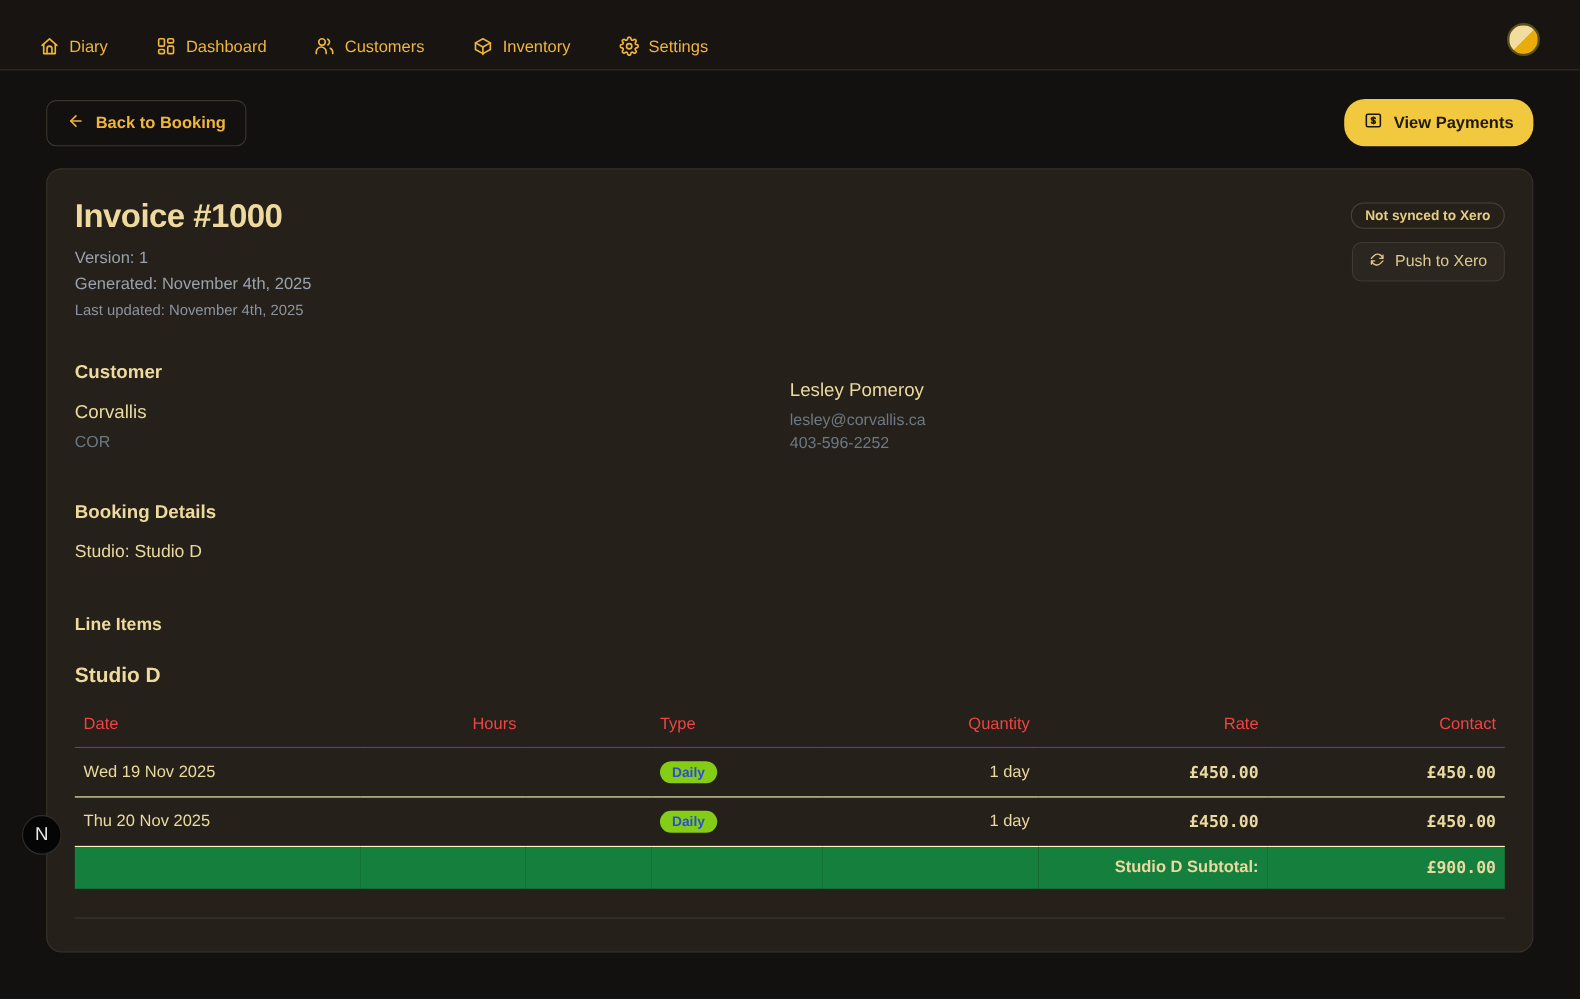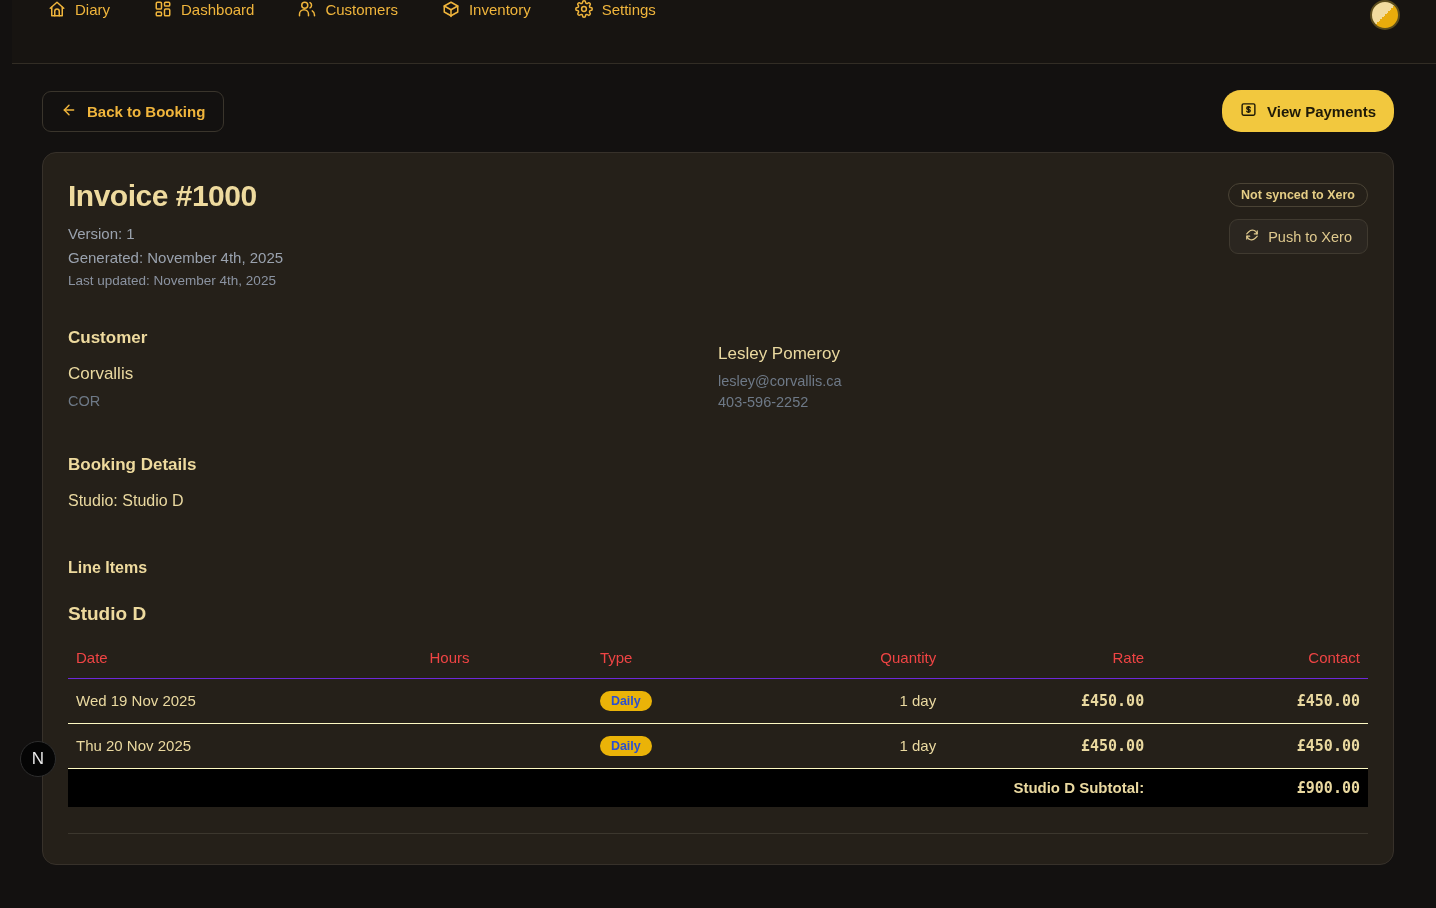--- a/index.html
+++ b/index.html
@@ -10,23 +10,22 @@
     color: #ead9a0;
     overflow: hidden;
     position: relative;
   }
   
   .navbar {
     height: 64px;
     background: #171411;
     border-bottom: 1px solid #322d25;
     display: flex;
-    align-items: flex-start;
-    padding: 0 36px;
-    margin-left: 12px;
+    align-items: flex-end;
+    padding: 12px 36px;
   }
   .nav-items { display: flex; align-items: center; gap: 44px; }
   .nav-item {
     display: flex; align-items: center; gap: 9px;
     color: #f0b53c; font-size: 15px; font-weight: 500;
     cursor: pointer; white-space: nowrap;
   }
   .nav-item svg { width: 18px; height: 18px; display: block; }
   .nav-spacer { flex: 1; }
   .avatar {
@@ -96,24 +95,24 @@
   table.items th {
     font-size: 15px; font-weight: 400; color: #ef4444;
     padding: 8px 8px 12px 8px; border-bottom: 1px solid #6d28d9;
   }
   table.items td { padding: 12px 8px; font-size: 15px; color: #ead9a0; }
   table.items tbody tr { border-bottom: 1px solid #fef9c3; }
   .al { text-align: left; }
   .ar { text-align: right; }
   .mono { font-family: "DejaVu Sans Mono", monospace; font-weight: 700; font-size: 14px; color: #eeda9e; }
   .type-badge {
-    display: inline-block; background: #eab308; color: #2b4fd0;
+    display: inline-block; background: #84cc16; color: #2b4fd0;
     font-size: 12.5px; font-weight: 600; padding: 3px 11px; border-radius: 999px;
   }
-  tr.subtotal-row { background: #000000; border-bottom: none !important; }
+  tr.subtotal-row { background: #15803d; border-bottom: none !important; }
   tr.subtotal-row td { padding: 10px 8px; }
   .subtotal-label { font-weight: 700; font-size: 15px; color: #eeda9e; }
   .grand-divider { border: none; border-top: 1px solid #3c372e; margin: 26px 0 0 0; }
   
   .dev-badge {
     position: absolute; left: 20px; top: 741px;
     width: 36px; height: 36px; border-radius: 50%;
     background: #050505; border: 1px solid #2e2e2e;
     display: flex; align-items: center; justify-content: center;
     color: #e8e8e8; font-size: 17px; font-weight: 400;

